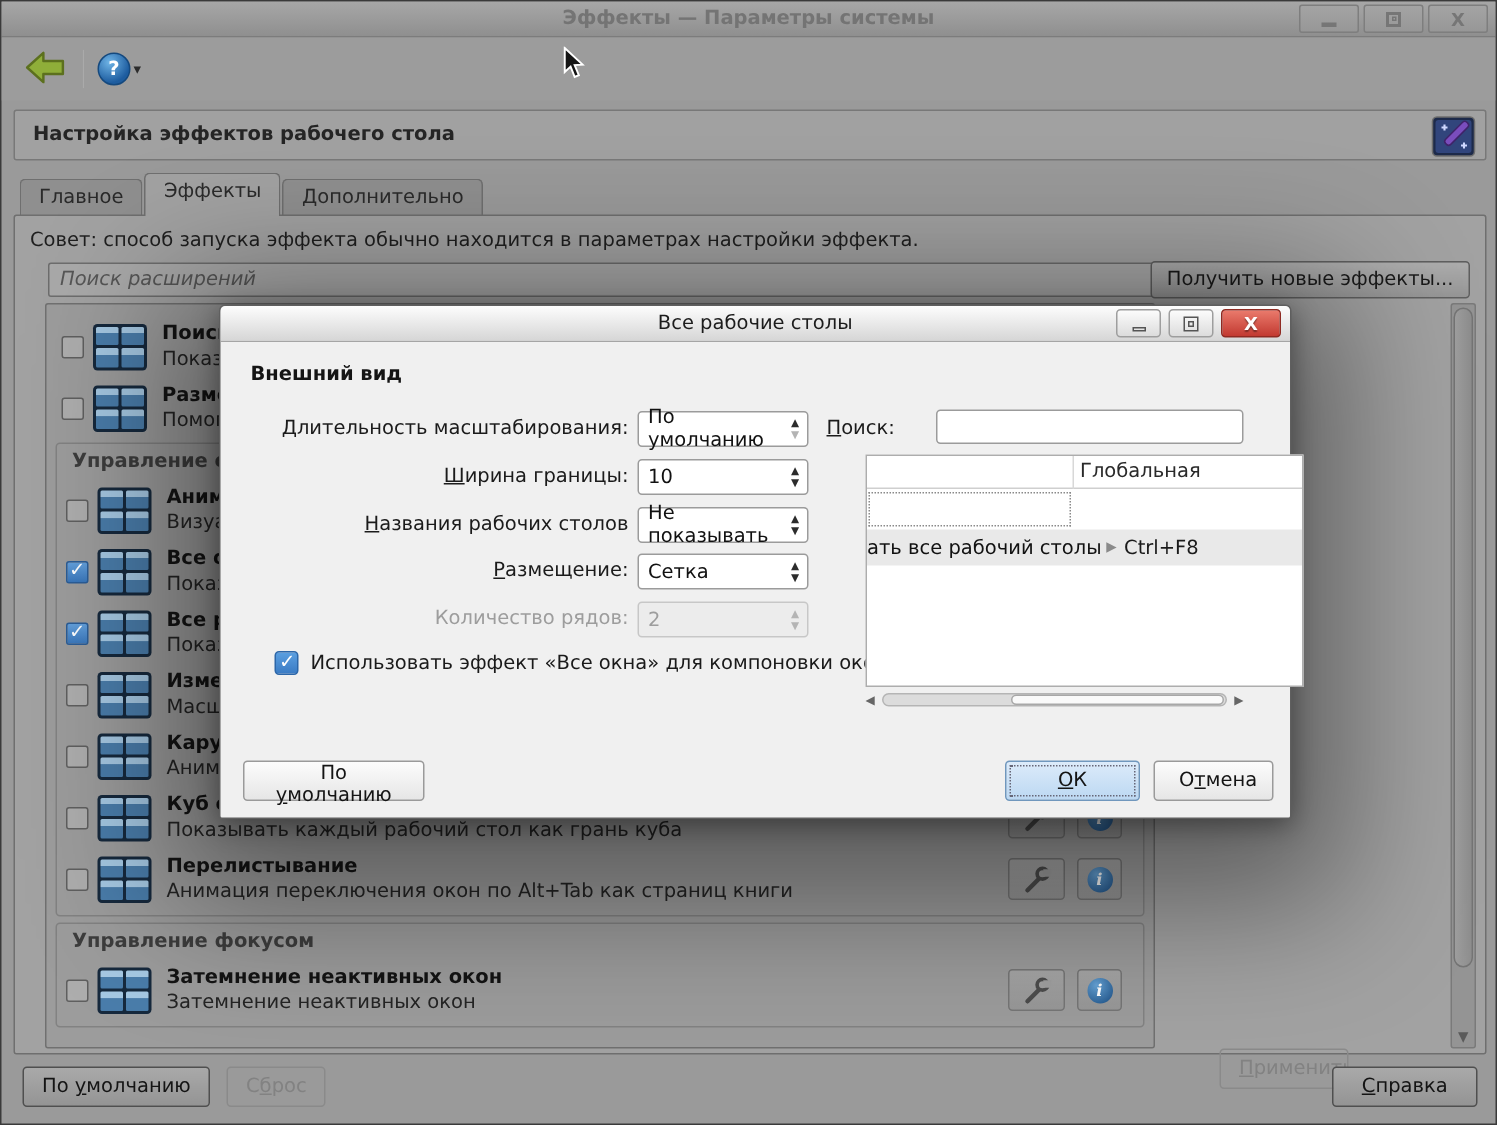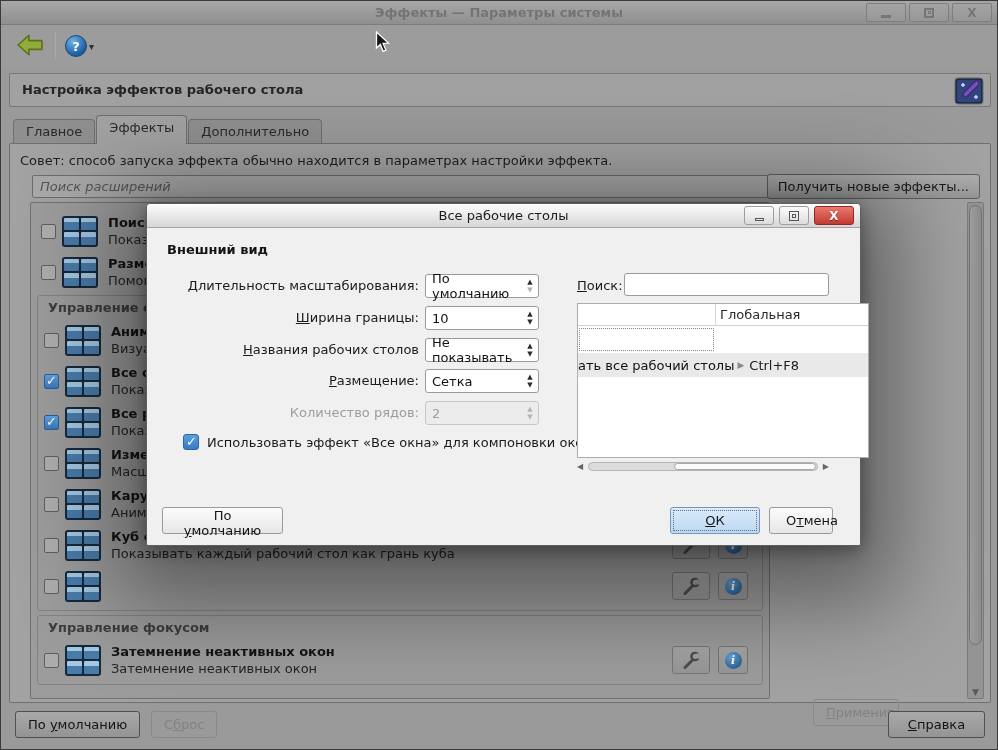--- a/index.html
+++ b/index.html
@@ -109,21 +109,21 @@
   .sa.up::after { content:"▲"; } .sa.dn::after { content:"▼"; }
   .sa.dis { color:#b4b4b4; }
   .frow.disabled .flabel { color:#9d9d9d; }
   .frow.disabled .spin { background:#ececec; border-color:#c7c7c7; }
   .frow.disabled .sval { color:#9d9d9d; }
   .dcheck { position:absolute; left:36px; top:230px; display:flex; align-items:center; gap:8px; }
   .bluecb { width:16px; height:16px; border-radius:3px; border:1px solid #2c66a8;
     background:linear-gradient(#5b9fe0,#3a7bc4); position:relative; flex:none; }
   .bluecb::after { content:"✓"; position:absolute; left:2px; top:-1px; color:#fff; font-size:13px; font-weight:bold; }
 
-  .dsearchlbl { position:absolute; left:430px; top:74px; color:#1b1b1b; }
+  .dsearchlbl { position:absolute; left:404px; top:74px; color:#1b1b1b; }
   .dsearch { position:absolute; left:477px; top:69px; width:205px; height:23px; background:#fff;
     border:1px solid #9b9b9b; border-radius:3px; font-family:"DejaVu Sans", sans-serif; font-size:13px; padding:0 5px; }
   .dtable { position:absolute; left:430px; top:99px; width:292px; height:155px; background:#fff; border:1px solid #adadad; }
   .thead { position:absolute; left:0; top:0; width:100%; height:22px; border-bottom:1px solid #cfcfcf; }
   .thead .col2 { position:absolute; left:142px; top:3px; color:#2a2a2a; }
   .tcoldiv { position:absolute; left:137px; top:0; width:1px; height:22px; background:#d8d8d8; }
   .trow1 { position:absolute; left:0; top:23px; width:100%; height:25px; }
   .trow1 .fcell { position:absolute; left:0; top:0; width:137px; height:25px; outline:1px dotted #8a8a8a; outline-offset:-2px; }
   .trow2 { position:absolute; left:0; top:49px; width:100%; height:24px; background:#e9e9e9;
     display:flex; align-items:center; white-space:nowrap; overflow:hidden; }
@@ -393,20 +393,24 @@
         </div>
 
         <div class="erow">
           <span class="cb"></span>
           <span class="eficon">
               <i></i>
               <i></i>
               <i></i>
               <i></i>
             </span>
+          <div class="etext">
+            <div class="etitle">Перелистывание</div>
+            <div class="edesc">Анимация переключения окон по Alt+Tab как страниц книги</div>
+          </div>
           <span class="rowbtns">
             <button class="toolbtn">
                 <svg width="20" height="20" viewBox="0 0 20 20">
                   <path d="M4 17.5 L11.5 10" stroke="#4c4c4c" stroke-width="3" stroke-linecap="round"></path>
                   <circle cx="14" cy="6.5" r="3.6" fill="none" stroke="#4c4c4c" stroke-width="2.4"></circle>
                   <rect x="14.5" y="3.5" width="6" height="5" fill="#9f9f9f"></rect>
                 </svg>
               </button>
             <button class="toolbtn infob">
                 <span class="infoico">i</span>
@@ -556,21 +560,21 @@
     <div class="hscroll">
       <span class="hs-arrow l"></span>
       <div class="hs-trough">
           <div class="hs-thumb"></div>
         </div>
       <span class="hs-arrow r"></span>
     </div>
 
     <button class="dbtn" style="left:15px; width:121px;">По <u>у</u>молчанию</button>
     <button class="dbtn okb" style="left:523px; width:90px;"><u>О</u>К</button>
-    <button class="dbtn" style="left:622px; width:64px;padding-left:16px;">О<u>т</u>мена</button>
+    <button class="dbtn" style="left:622px; width:80px;padding-left:16px;">О<u>т</u>мена</button>
   </div>
 
   <div class="cursor">
     <svg width="15" height="22" viewBox="0 0 15 22">
       <path d="M1.5 1 L1.5 17 L5.4 13.4 L8.1 20.3 L10.9 19.1 L8.1 12.4 L13.4 12.1 Z" fill="#151515" stroke="#ffffff" stroke-width="1.3"></path>
     </svg>
   </div>
 
 </div>
 

